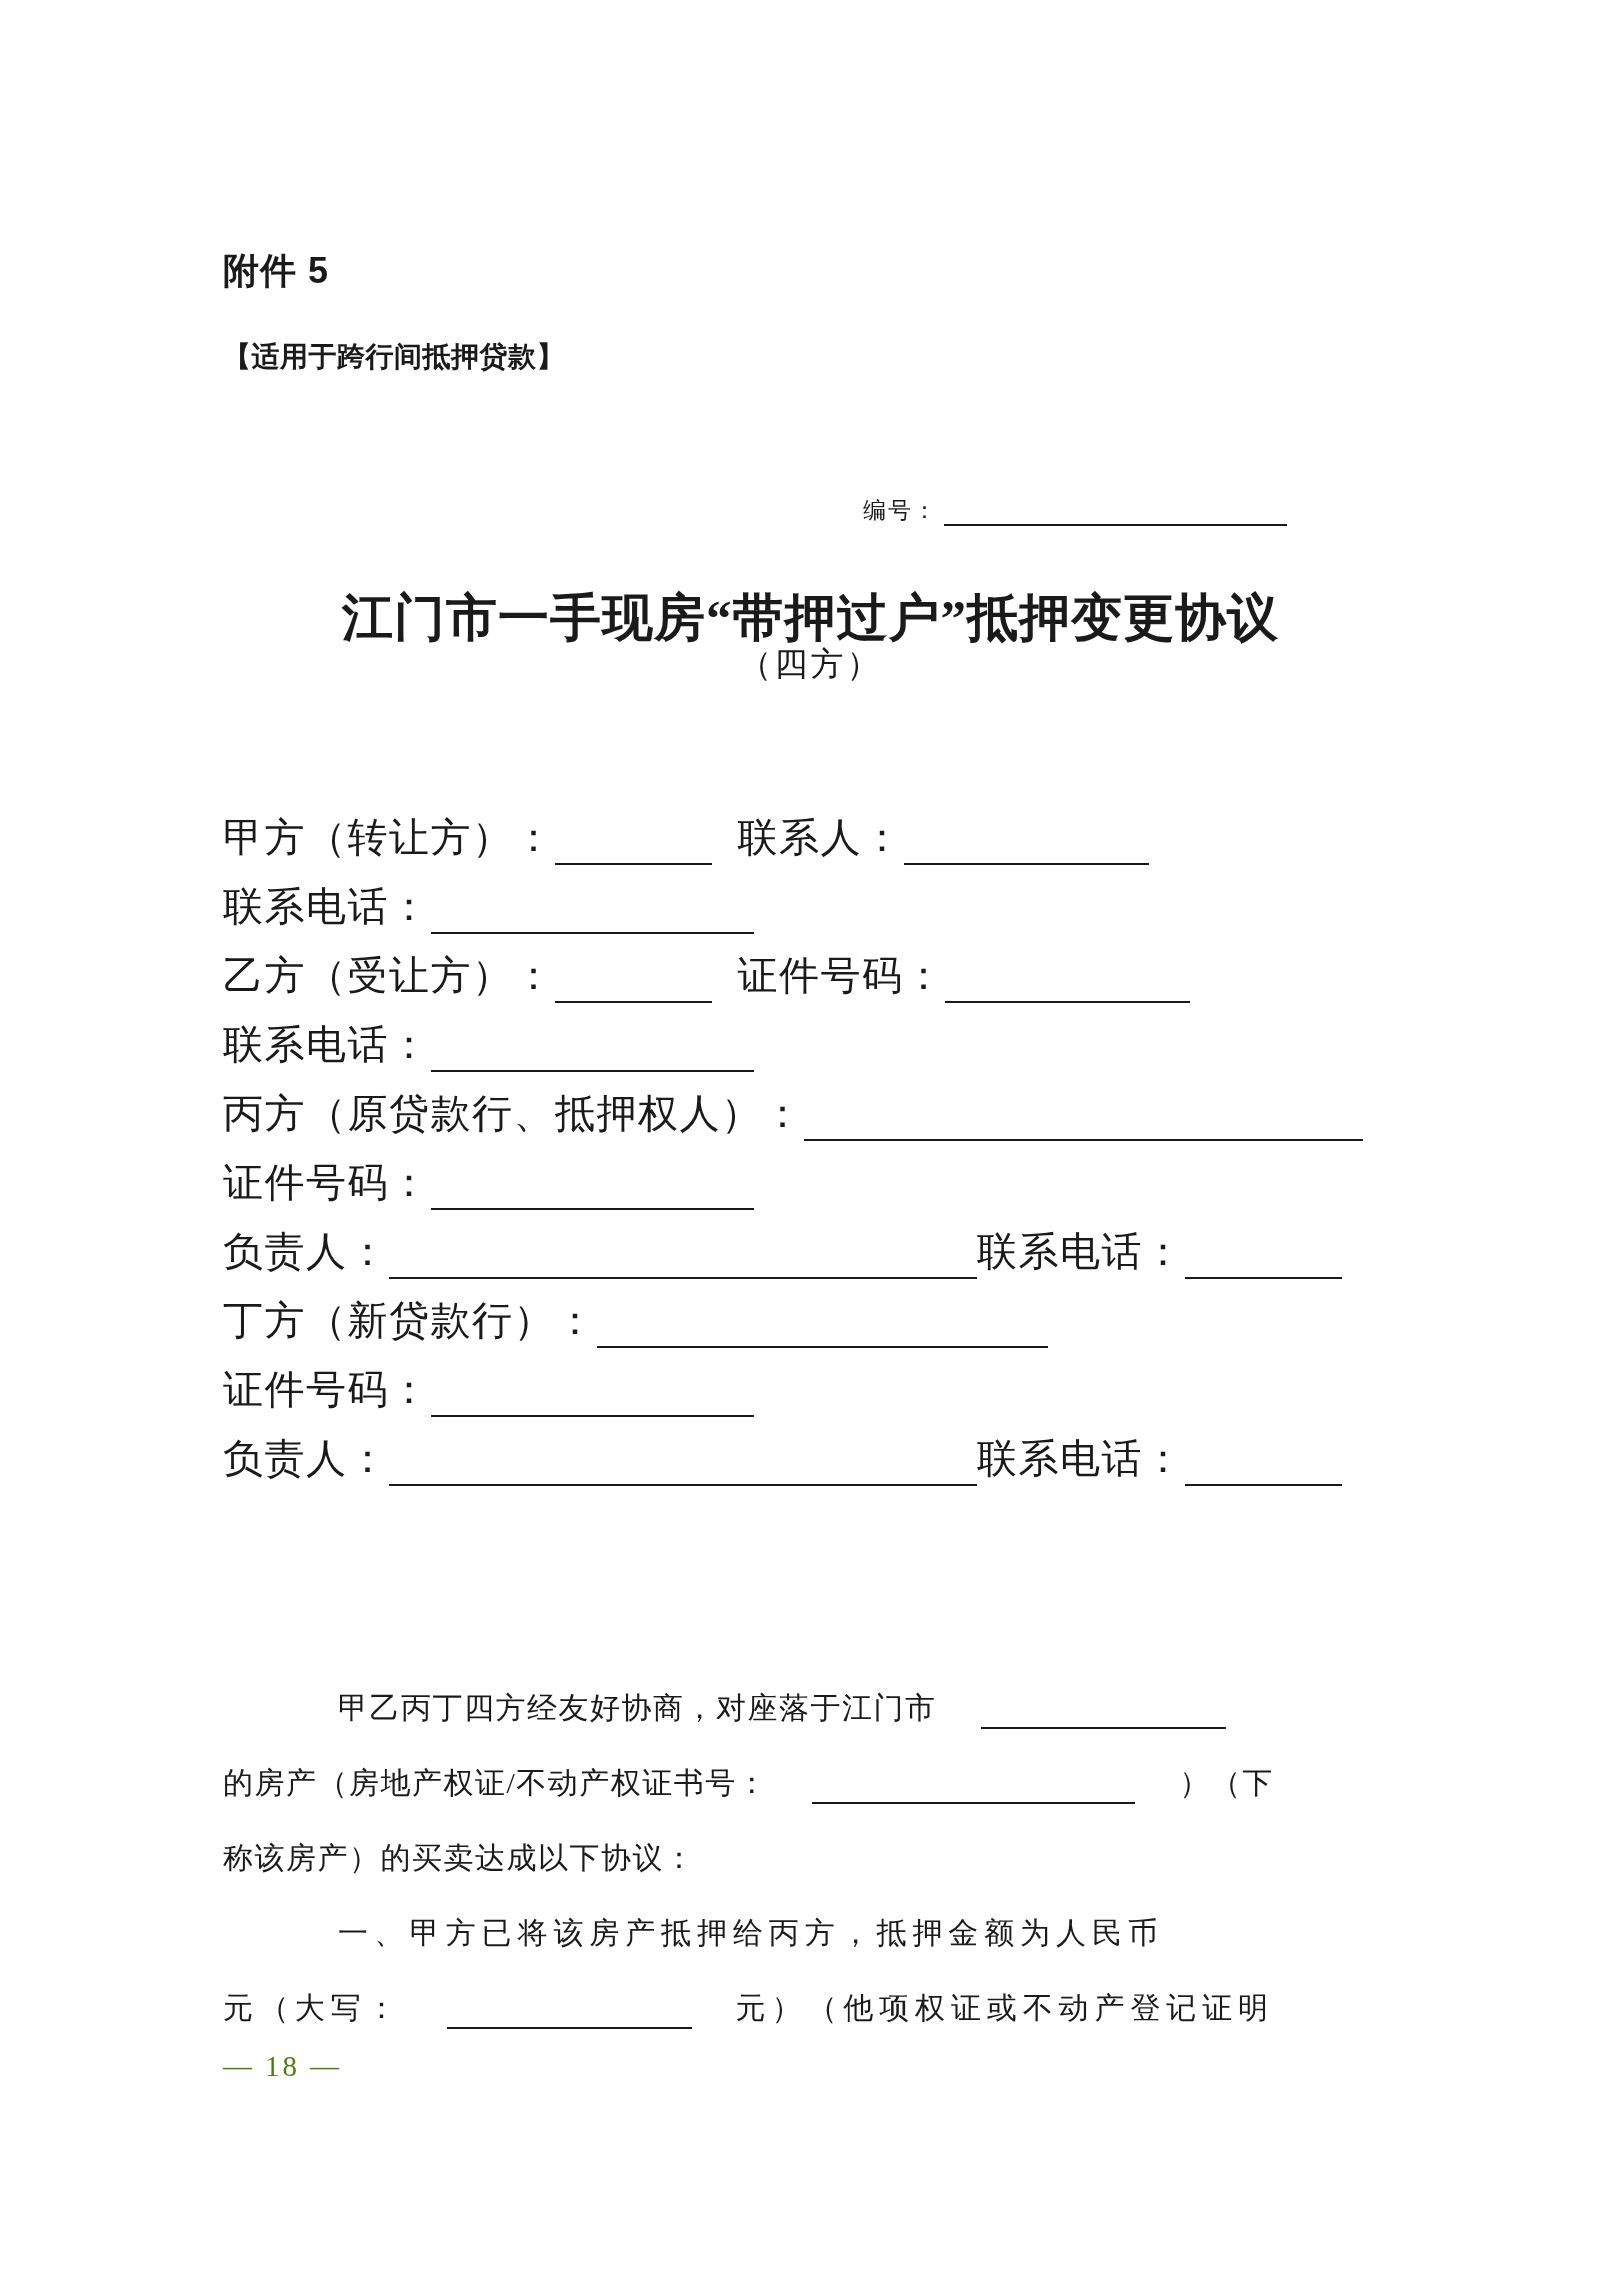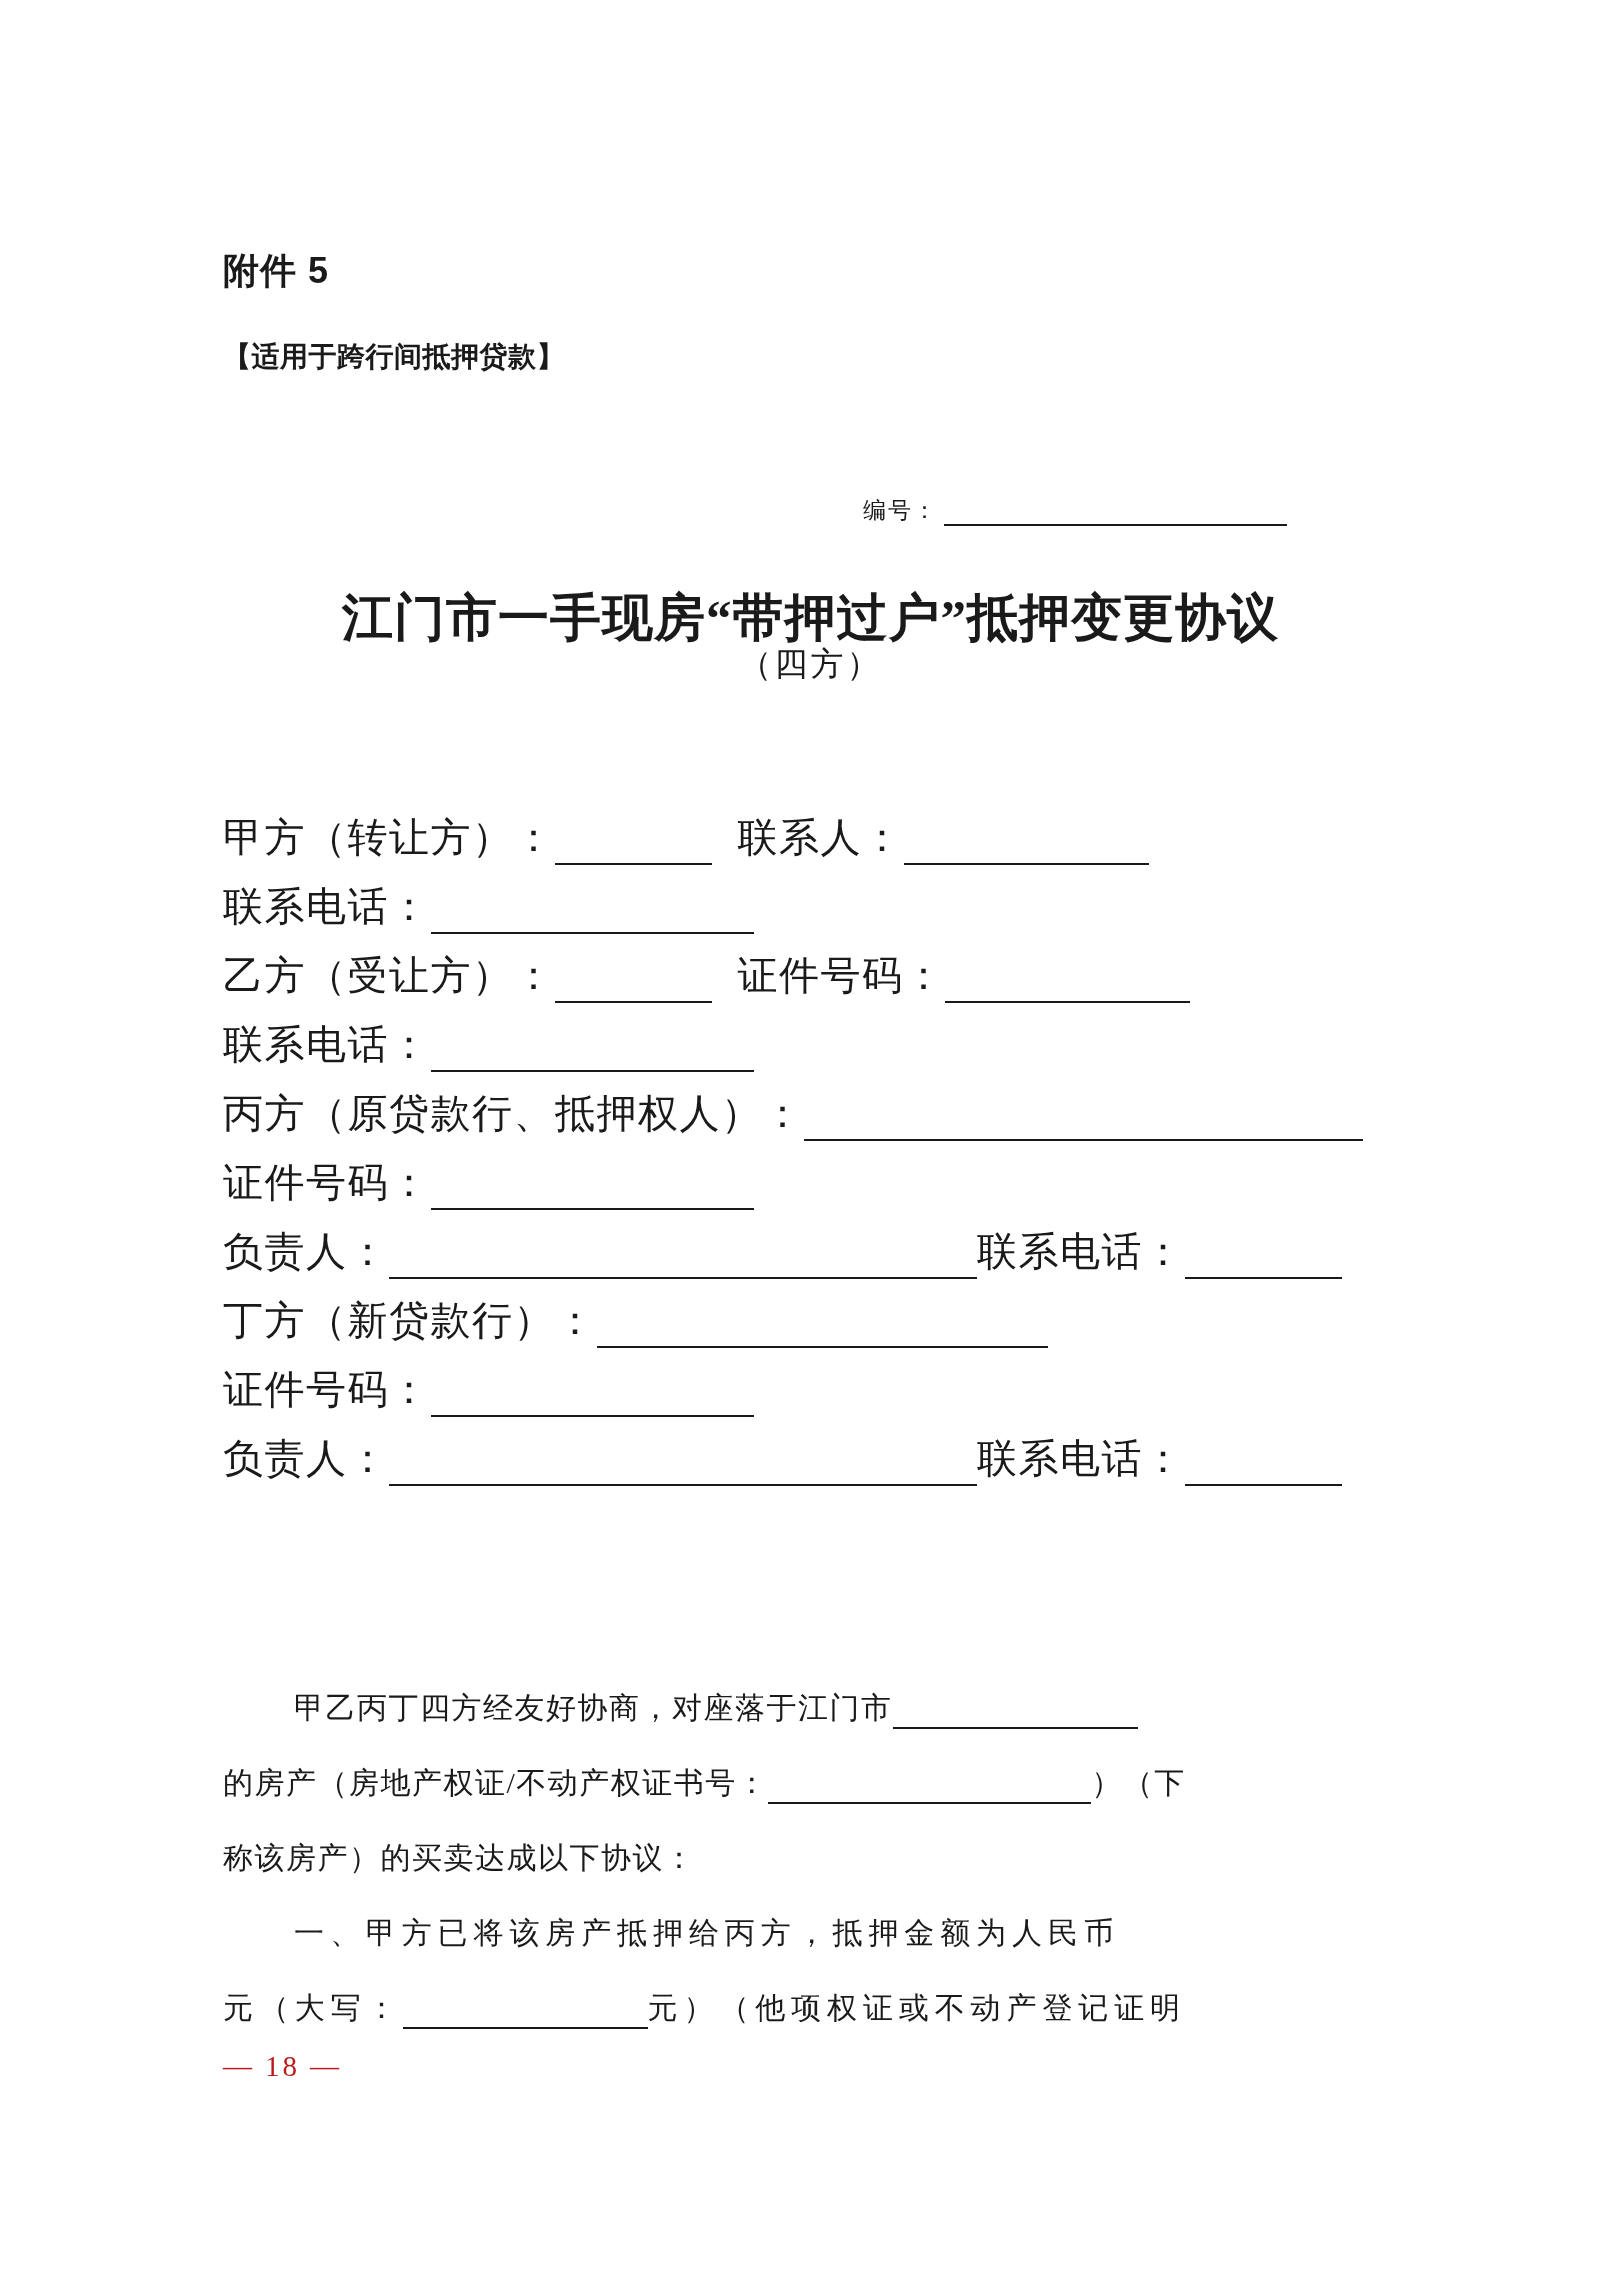--- a/index.html
+++ b/index.html
@@ -125,35 +125,36 @@
     width: 1186px;
   }
   .para-line {
     display: flex;
     align-items: flex-end;
     height: 75px;
     white-space: nowrap;
     font-family: "Liberation Serif", "DejaVu Serif", serif;
     font-size: 30px;
     letter-spacing: 1.5px;
+    gap: 44px;
   }
   .para-line.justify {
     letter-spacing: 5.9px;
   }
   .indent { display: inline-block; width: 71px; }
 
   
   .page-number {
     position: absolute;
     left: 223px;
     top: 2050px;
     font-family: "Liberation Serif", "DejaVu Serif", serif;
     font-size: 29px;
     letter-spacing: 2.9px;
-    color: #b91c1c;
+    color: #4d7c0f;
     white-space: nowrap;
   }
 </style>
 </head>
 <body>
 
 <div class="page">
 
   <div class="attach-label">附件 5</div>
   <div class="applies-label">【适用于跨行间抵押贷款】</div>

